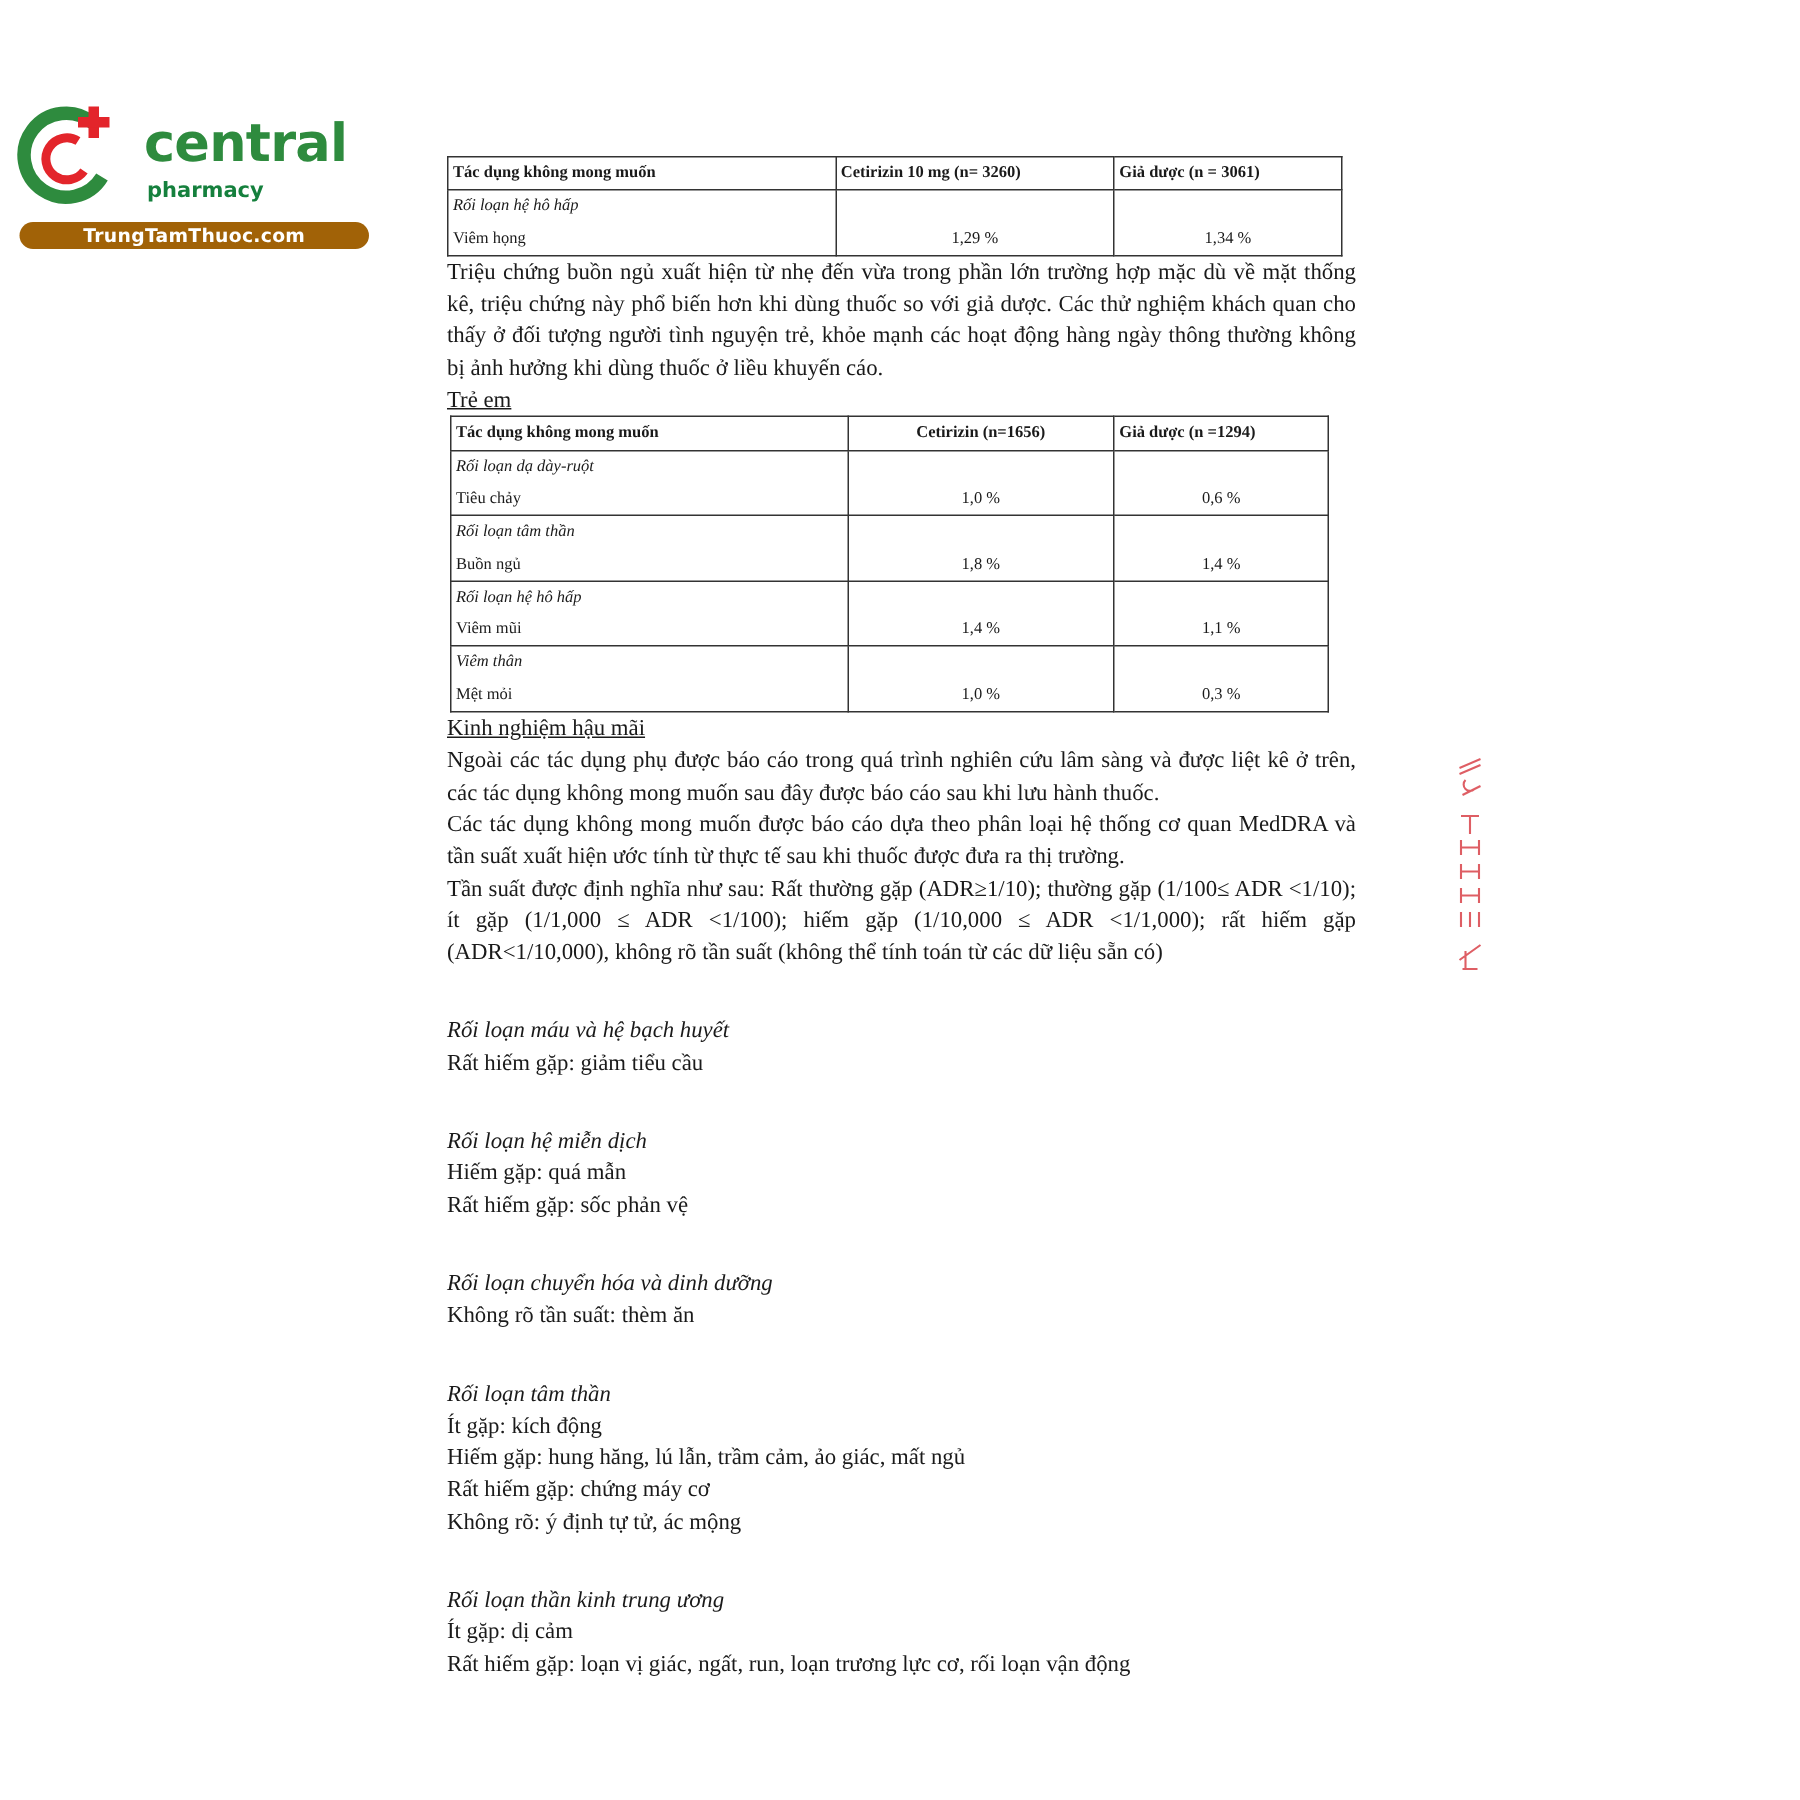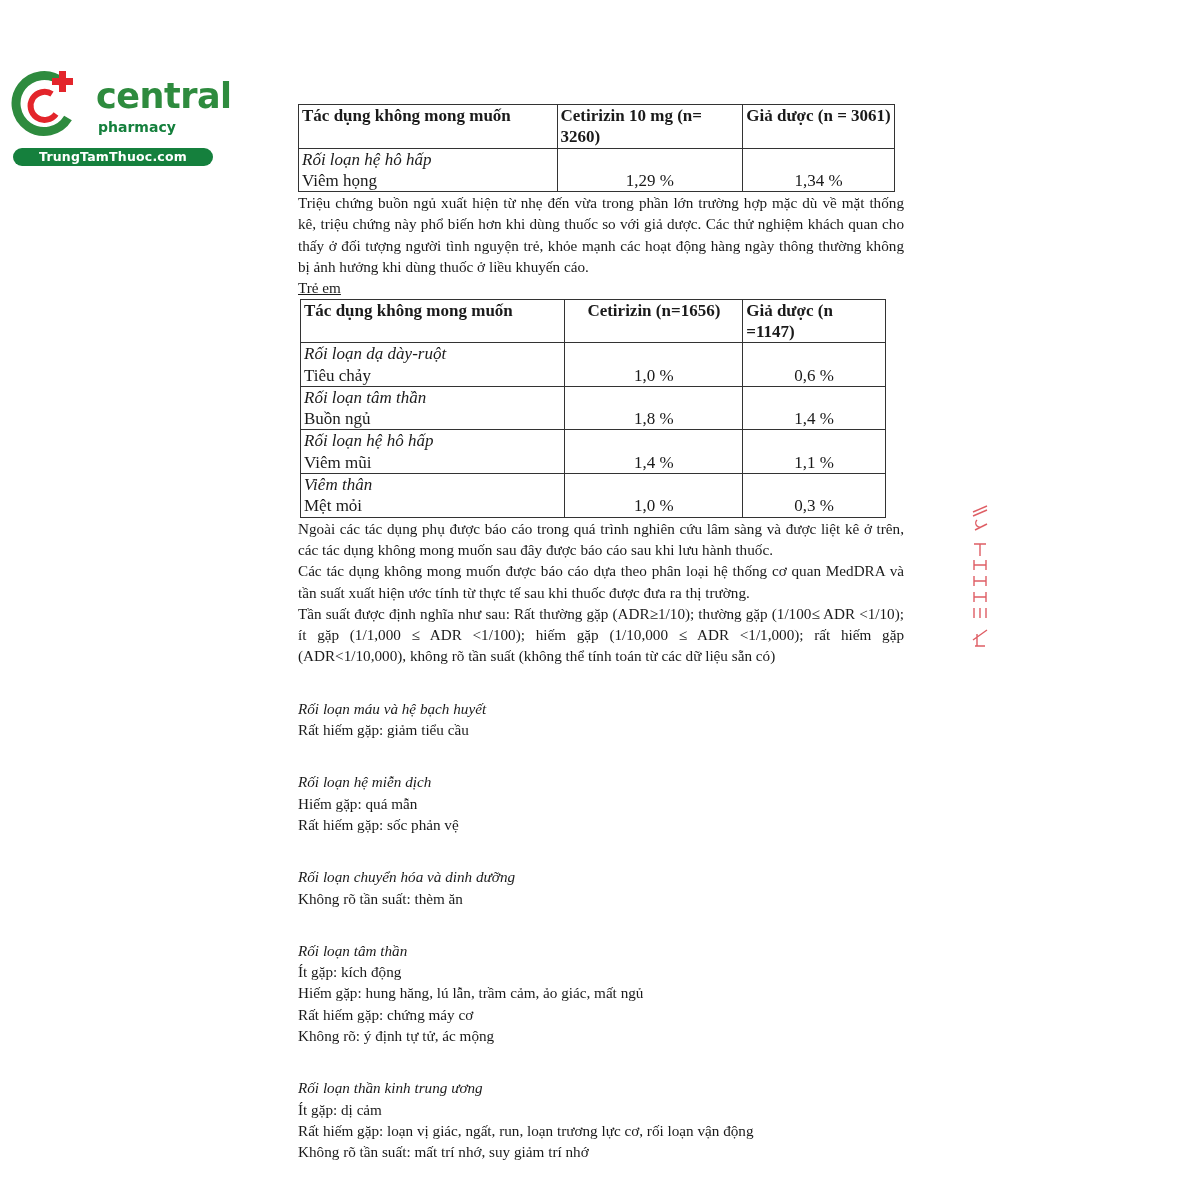--- a/index.html
+++ b/index.html
@@ -6,29 +6,29 @@
     body {
       width: 1200px; height: 1200px; background: #ffffff; position: relative; overflow: hidden;
       font-family: "Liberation Serif", "DejaVu Serif", serif; color: #1a1a1a;
     }
     .logo { position: absolute; left: 10px; top: 38px; width: 205px; height: 100px; margin-top: 30px; }
     .logo-mark { position: absolute; left: 0; top: 0; width: 70px; height: 70px; }
     .logo-word { position: absolute; left: 86px; top: 8px; font-family: "DejaVu Sans", sans-serif; font-weight: bold;
       color: #2e8b3e; font-size: 35px; letter-spacing: -0.5px; line-height: 40px; }
     .logo-sub { position: absolute; left: 88px; top: 51px; font-family: "DejaVu Sans", sans-serif; font-weight: bold;
       color: #15803d; font-size: 14px; line-height: 16px; }
-    .logo-pill { position: absolute; left: 3px; top: 80px; width: 200px; height: 18px; border-radius: 9px; background: #15803d;
+    .logo-pill { position: absolute; left: 3px; top: 80px; width: 233px; height: 18px; border-radius: 9px; background: #a16207;
       color: #ffffff; font-family: "DejaVu Sans", sans-serif; font-weight: bold; font-size: 12.5px; line-height: 18px; text-align: center; letter-spacing: 0.2px; }
 
     .page { position: absolute; left: 298px; top: 104px; width: 606px; font-size: 15.2px; line-height: 21.3px; }
     .p { margin: 0; text-align: justify; text-align-last: left; }
     .u { text-decoration: underline; }
     .i { font-style: italic; margin-top: 31px; }
 
-    table.adr { border-collapse: collapse; font-size: 17px; line-height: 21.3px; }
+    table.adr { border-collapse: collapse; font-size: 11px; line-height: 21.3px; }
     table.adr th, table.adr td { border: 1px solid #333; padding: 0 3px; vertical-align: top; }
     table.adr th { font-weight: bold; text-align: left; height: 21px; }
     table.adr th.c, table.adr td.c { text-align: center; vertical-align: bottom; }
     .t1 { width: 597px; }
     .t2 { width: 586px; margin-left: 2px; }
     .cat { font-style: italic; display: block; }
     .stamp { position: absolute; left: 965px; top: 500px; width: 30px; height: 155px; }
   </style>
 </head>
 <body>
@@ -73,21 +73,21 @@
   <table class="adr t2">
     <colgroup>
         <col style="width:265px">
         <col style="width:178px">
         <col style="width:143px">
       </colgroup>
     <tbody>
         <tr>
       <th>Tác dụng không mong muốn</th>
       <th class="c" style="vertical-align:top">Cetirizin (n=1656)</th>
-      <th>Giả dược (n =1147)</th>
+      <th>Giả dược (n =1294)</th>
     </tr>
     <tr>
       <td><span class="cat">Rối loạn dạ dày-ruột</span><span>Tiêu chảy</span></td>
       <td class="c">1,0 %</td>
       <td class="c">0,6 %</td>
     </tr>
     <tr>
       <td><span class="cat">Rối loạn tâm thần</span><span>Buồn ngủ</span></td>
       <td class="c">1,8 %</td>
       <td class="c">1,4 %</td>
@@ -98,41 +98,41 @@
       <td class="c">1,1 %</td>
     </tr>
     <tr>
       <td><span class="cat">Viêm thân</span><span>Mệt mỏi</span></td>
       <td class="c">1,0 %</td>
       <td class="c">0,3 %</td>
     </tr>
   </tbody>
     </table>
 
+  <p class="p u">Kinh nghiệm hậu mãi</p>
   <p class="p">Ngoài các tác dụng phụ được báo cáo trong quá trình nghiên cứu lâm sàng và được liệt kê ở trên, các tác dụng không mong muốn sau đây được báo cáo sau khi lưu hành thuốc.</p>
   <p class="p">Các tác dụng không mong muốn được báo cáo dựa theo phân loại hệ thống cơ quan MedDRA và tần suất xuất hiện ước tính từ thực tế sau khi thuốc được đưa ra thị trường.</p>
   <p class="p">Tần suất được định nghĩa như sau: Rất thường gặp (ADR≥1/10); thường gặp (1/100≤ ADR &lt;1/10); ít gặp (1/1,000 ≤ ADR &lt;1/100); hiếm gặp (1/10,000 ≤ ADR &lt;1/1,000); rất hiếm gặp (ADR&lt;1/10,000), không rõ tần suất (không thể tính toán từ các dữ liệu sẵn có)</p>
 
   <div>
     <p class="p i">Rối loạn máu và hệ bạch huyết</p>
     <p class="p">Rất hiếm gặp: giảm tiểu cầu</p>
     <p class="p i">Rối loạn hệ miễn dịch</p>
     <p class="p">Hiếm gặp: quá mẫn</p>
     <p class="p">Rất hiếm gặp: sốc phản vệ</p>
     <p class="p i">Rối loạn chuyển hóa và dinh dưỡng</p>
     <p class="p">Không rõ tần suất: thèm ăn</p>
     <p class="p i">Rối loạn tâm thần</p>
     <p class="p">Ít gặp: kích động</p>
     <p class="p">Hiếm gặp: hung hăng, lú lẫn, trầm cảm, ảo giác, mất ngủ</p>
     <p class="p">Rất hiếm gặp: chứng máy cơ</p>
     <p class="p">Không rõ: ý định tự tử, ác mộng</p>
     <p class="p i">Rối loạn thần kinh trung ương</p>
     <p class="p">Ít gặp: dị cảm</p>
     <p class="p">Rất hiếm gặp: loạn vị giác, ngất, run, loạn trương lực cơ, rối loạn vận động</p>
-    <p class="p">Không rõ tần suất: mất trí nhớ, suy giảm trí nhớ</p>
   </div>
 </div>
 
 <svg class="stamp" viewBox="0 0 30 155">
   <g stroke="#d9424a" stroke-width="1.4" fill="none" opacity="0.85">
     <path d="M8 12 L22 6 M8 16 L22 10"></path>
     <path d="M12 20 a4 4 0 1 0 6 6 M10 30 L22 24"></path>
     <path d="M9 44 L21 44 M15 44 L15 56"></path>
     <path d="M9 60 L9 70 M21 60 L21 70 M9 65 L21 65"></path>
     <path d="M9 76 L9 86 M21 76 L21 86 M9 81 L21 81"></path>

